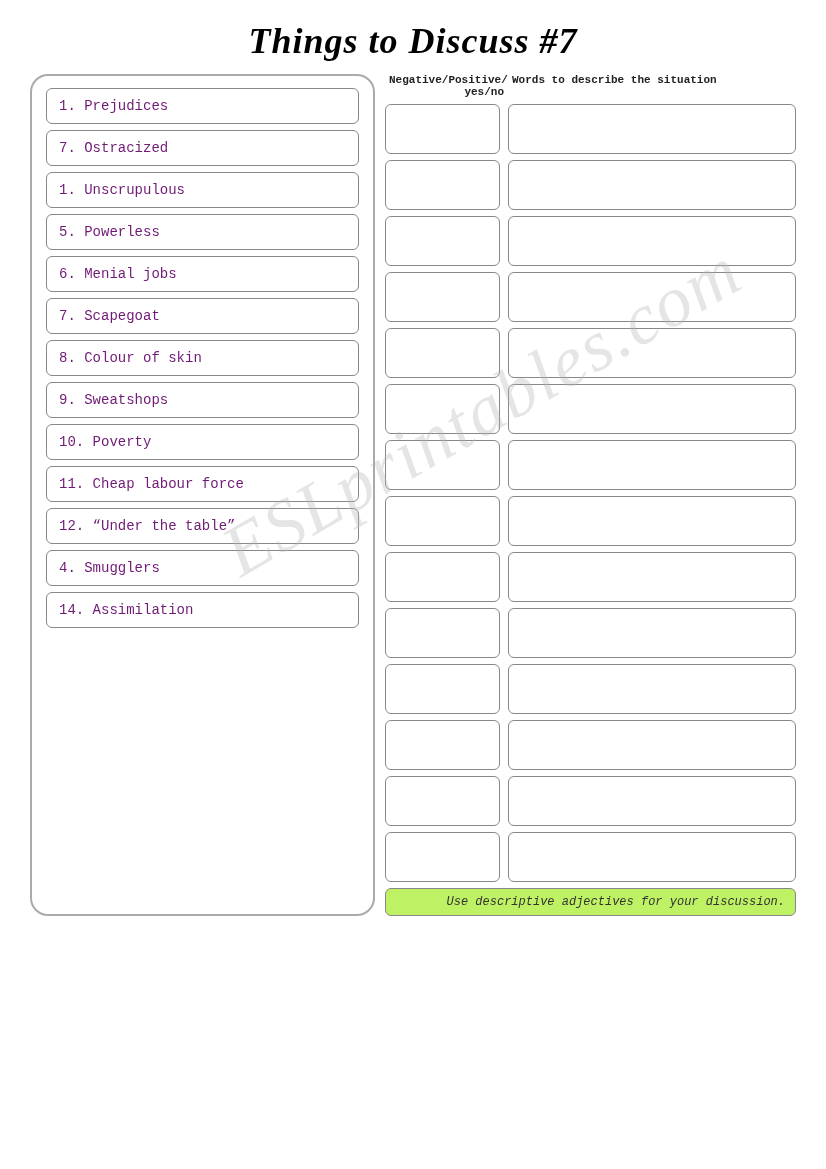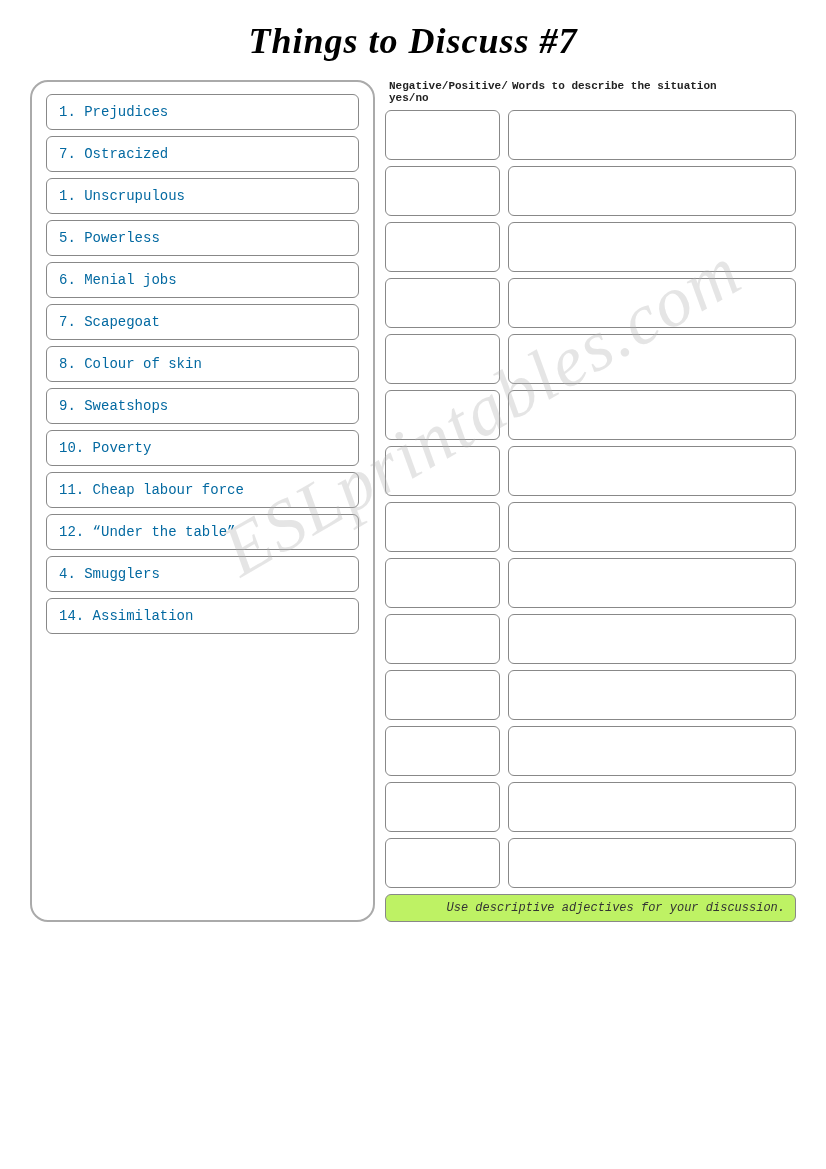--- a/index.html
+++ b/index.html
@@ -11,21 +11,21 @@
       font-family: 'Courier New', Courier, monospace;
       padding: 20px 30px;
     }
 
     h1 {
       text-align: center;
       font-size: 36px;
       font-family: Georgia, 'Times New Roman', serif;
       font-style: italic;
       font-weight: bold;
-      margin-bottom: 18px;
+      margin-bottom: 12px;
       letter-spacing: 1px;
     }
 
     .main-container {
       display: flex;
       gap: 0;
       width: 100%;
     }
 
     
@@ -40,21 +40,21 @@
       gap: 6px;
       background: #fff;
     }
 
     .term-box {
       border: 1.5px solid #888;
       border-radius: 6px;
       padding: 7px 12px;
       font-size: 14px;
       font-family: 'Courier New', Courier, monospace;
-      color: #0369a1;
+      color: #701a75;
       background: #fff;
       min-height: 36px;
       display: flex;
       align-items: center;
     }
 
     
     .right-col {
       flex: 1;
       display: flex;
@@ -72,21 +72,21 @@
     .col-header {
       font-size: 11px;
       font-family: 'Courier New', Courier, monospace;
       font-weight: bold;
       color: #222;
     }
 
     .col-header-neg {
       width: 115px;
       min-width: 115px;
-      text-align: left;
+      text-align: right;
     }
 
     .col-header-words {
       flex: 1;
       text-align: left;
     }
 
     .answer-rows {
       display: flex;
       flex-direction: column;

